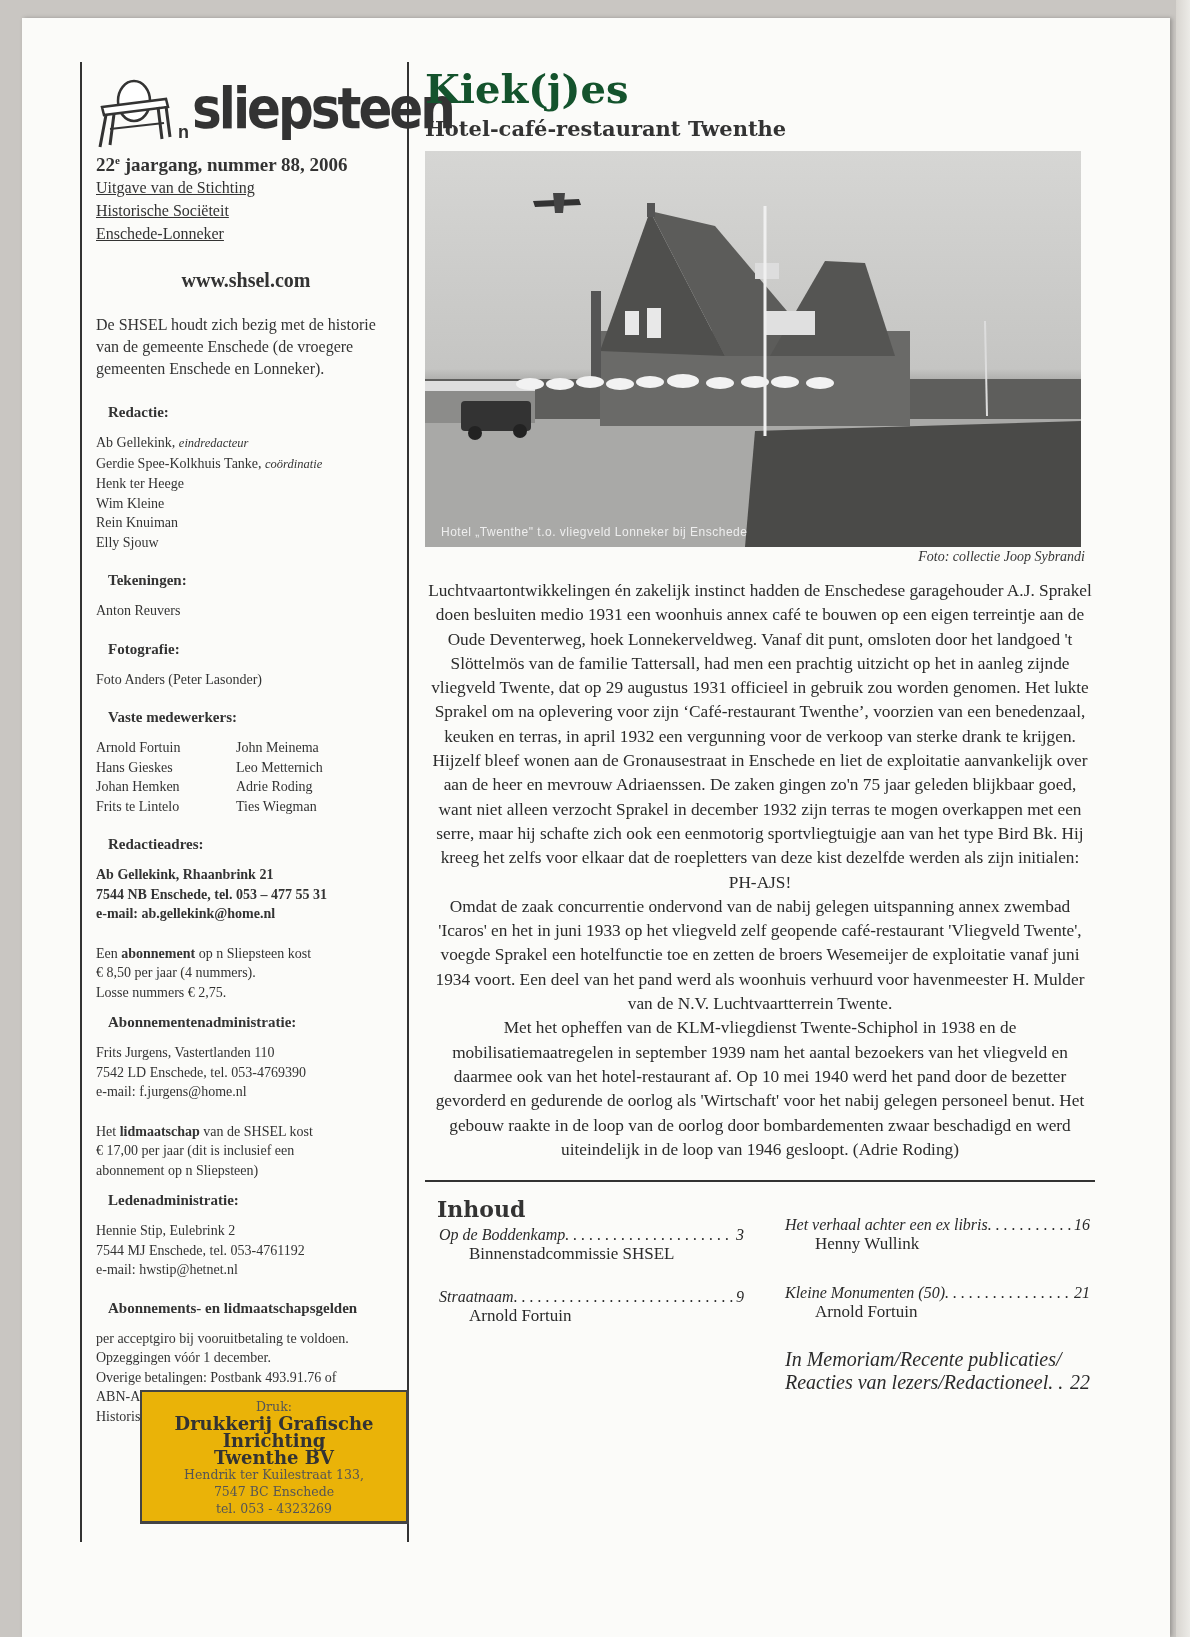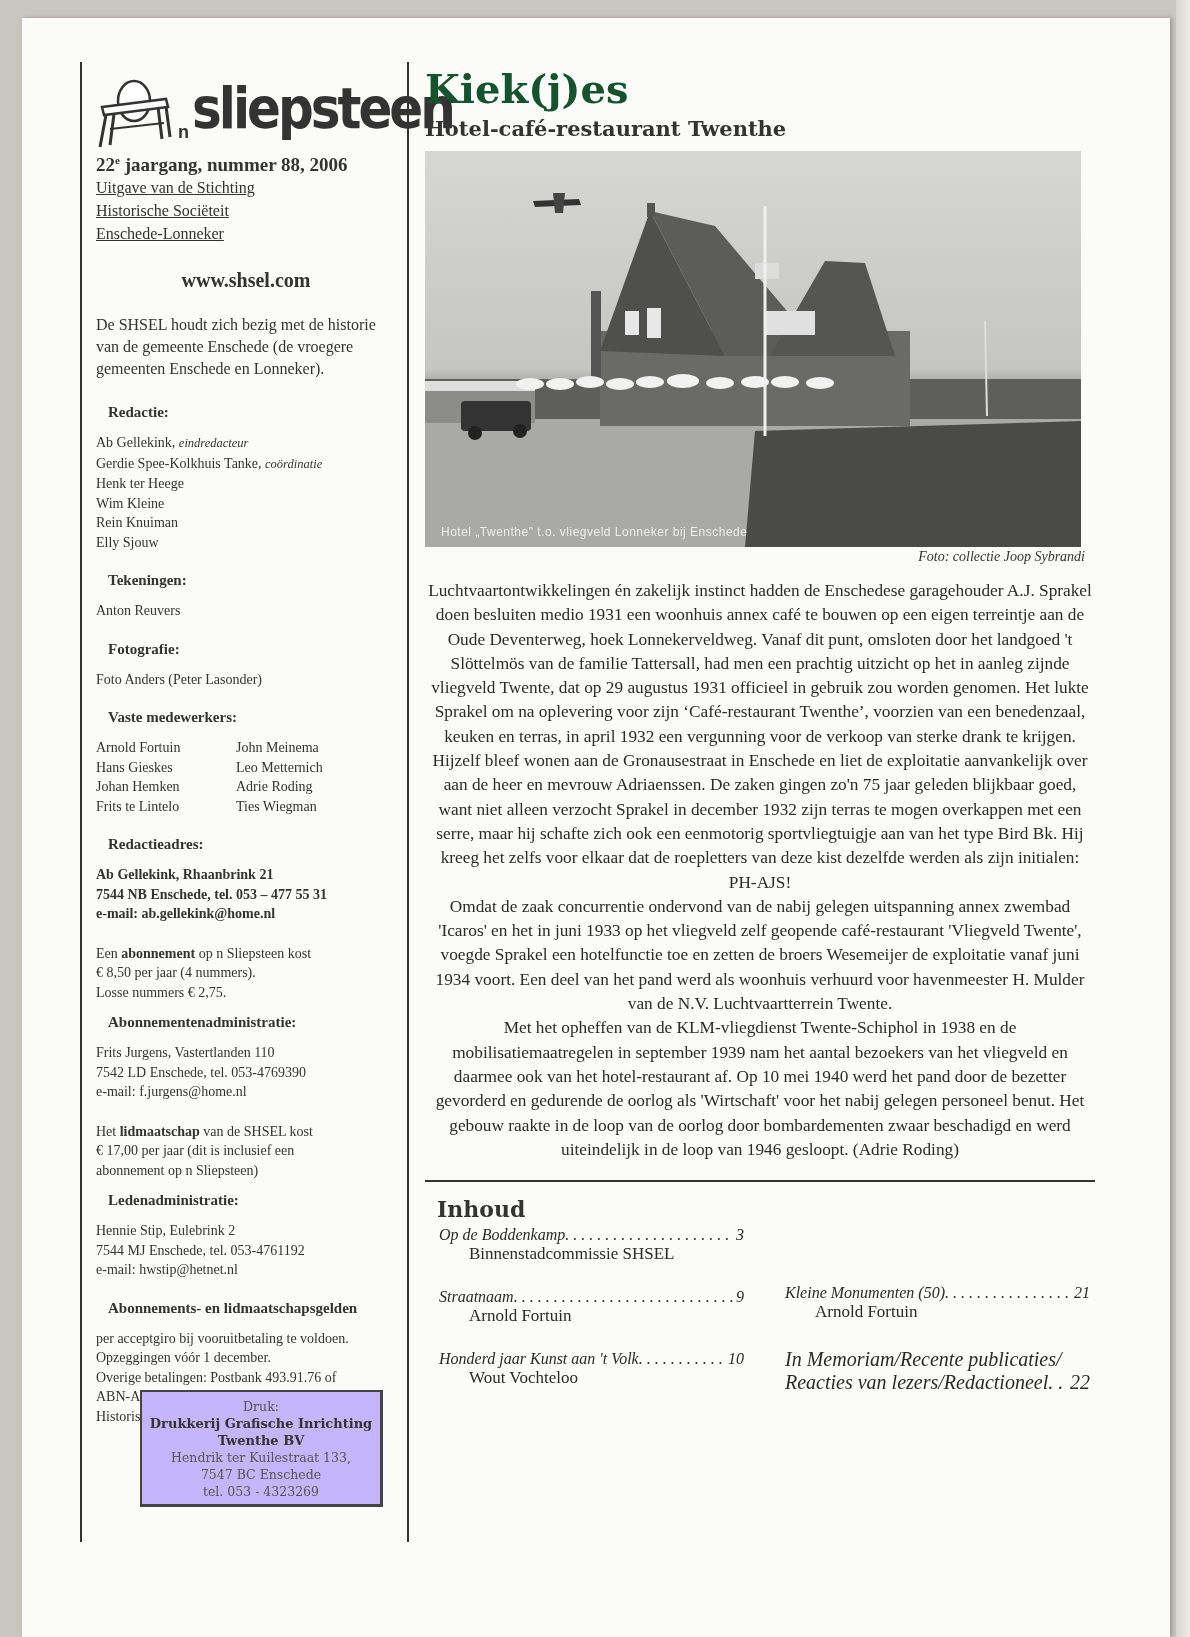--- a/index.html
+++ b/index.html
@@ -16,22 +16,22 @@
   .issue sup{font-size:11px;}
   .publisher{font-size:16px;line-height:23px;text-decoration:underline;}
   .web{font:bold 20px "Liberation Serif",serif;text-align:center;margin-top:24px;}
   .about{font-size:16px;line-height:22px;margin-top:22px;}
   .sect{margin-top:20px;}
   .sect h4{margin:12px;font:bold 15px "Liberation Serif",serif;}
   .sect p{margin:0;}
   .role{font-style:italic;font-size:12.5px;}
   .cols{display:grid;grid-template-columns:140px 140px;}
   .bold{font-weight:bold;}
-  .druk{position:absolute;left:58px;top:1328px;width:230px;border:2px solid #444;border-right-width:3px;border-bottom-width:3px;text-align:center;font-size:12.5px;line-height:17px;padding:6px 4px 4px;color:#555;background:#c4b5fd;}
-  .druk .b{font-weight:bold;color:#333;font-size:13px;}
+  .druk{position:absolute;left:58px;top:1328px;width:230px;border:2px solid #444;border-right-width:3px;border-bottom-width:3px;text-align:center;font-size:12.5px;line-height:17px;padding:6px 17px 4px;color:#555;background:#eab308;}
+  .druk .b{font-weight:bold;color:#333;font-size:18px;}
   .main{position:absolute;left:425px;top:62px;width:670px;font-family:"Liberation Serif",serif;}
   .kicker{font:bold 40px/46px "DejaVu Serif",serif;color:#14532d;margin:4px 0 0;}
   .subtitle{font:bold 21px "DejaVu Serif",serif;color:#333;margin-top:4px;}
   .photo{position:relative;width:656px;height:396px;margin-top:10px;background:linear-gradient(180deg,#d6d6d4 0%,#c5c5c3 55%,#8e8e8c 62%,#a3a3a1 80%,#777 100%);overflow:hidden;}
   .photo svg{position:absolute;left:0;top:0;}
   .photo-cap{position:absolute;left:16px;bottom:8px;font:12px "Liberation Sans",sans-serif;color:#eee;letter-spacing:.5px;}
   .credit{text-align:right;font-style:italic;font-size:14px;margin-top:2px;color:#333;padding-right:10px;}
   .article{font-size:17.3px;line-height:24.3px;margin-top:14px;color:#2b2b2b;text-align:left;}
   .article p{margin:0;text-align:center;}
   .rule{height:2px;background:#333;margin-top:18px;width:670px;}
@@ -231,27 +231,27 @@
       <div class="a">Binnenstadcommissie SHSEL</div>
     </div>
     <div class="toc-item" style="left:14px;top:66px">
       <div class="t">
           <span class="lab">Straatnaam</span>
           <span class="dots"></span>
           <span class="pg">9</span>
         </div>
       <div class="a">Arnold Fortuin</div>
     </div>
-    <div class="toc-item" style="left:14px;top:128px">
-      <div class="t">
-          <span class="lab">Honderd jaar Kunst aan 't Volk</span>
-          <span class="dots"></span>
-          <span class="pg">10</span>
-        </div>
-      <div class="a">Wout Vochteloo</div>
+    <div class="toc-item" style="left:360px;top:-6px">
+      <div class="t">
+          <span class="lab">Het verhaal achter een ex libris</span>
+          <span class="dots"></span>
+          <span class="pg">16</span>
+        </div>
+      <div class="a">Henny Wullink</div>
     </div>
     <div class="toc-item" style="left:360px;top:62px">
       <div class="t">
           <span class="lab">Kleine Monumenten (50)</span>
           <span class="dots"></span>
           <span class="pg">21</span>
         </div>
       <div class="a">Arnold Fortuin</div>
     </div>
     <div class="toc-item" style="left:360px;top:126px;font-size:20px">

